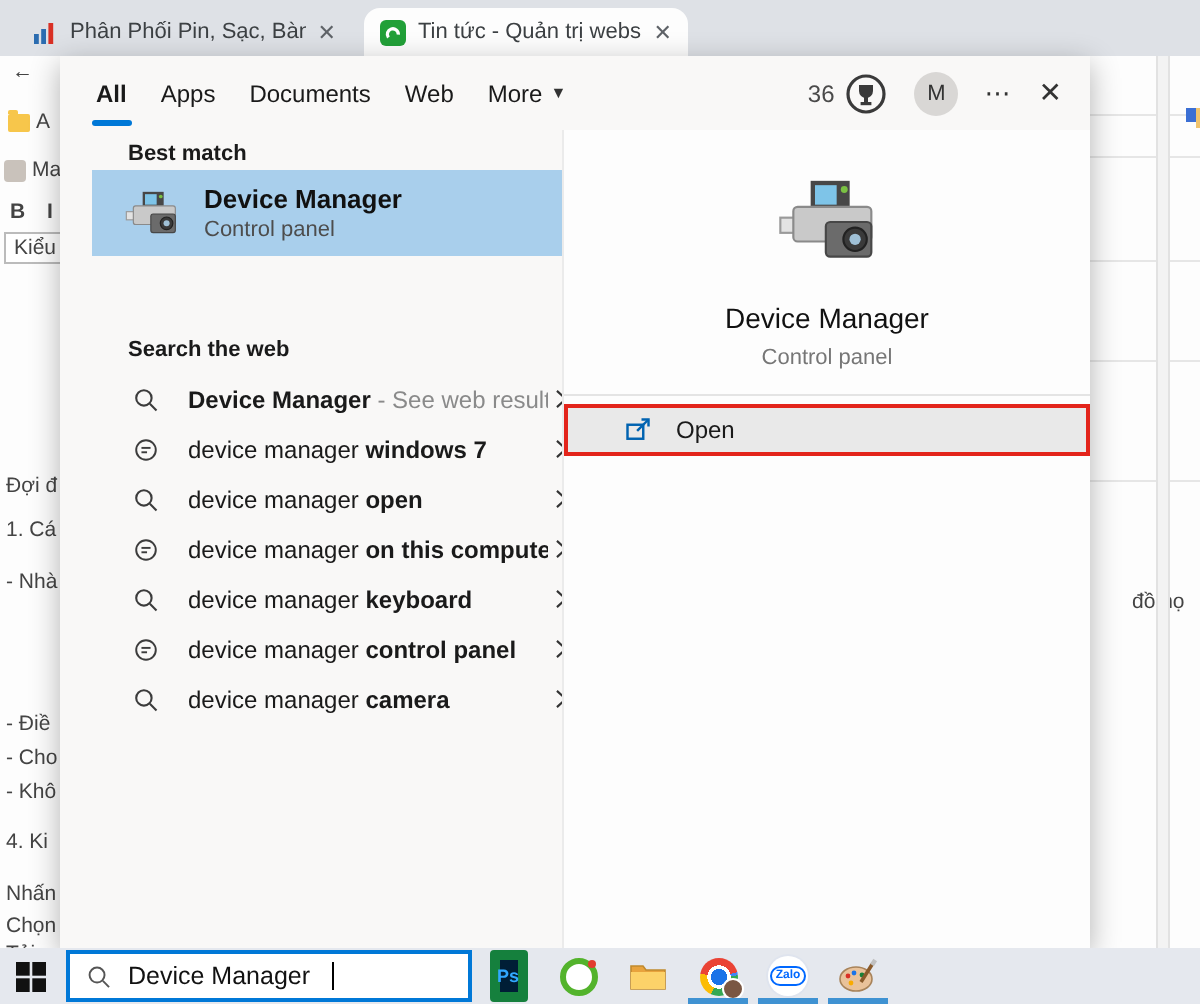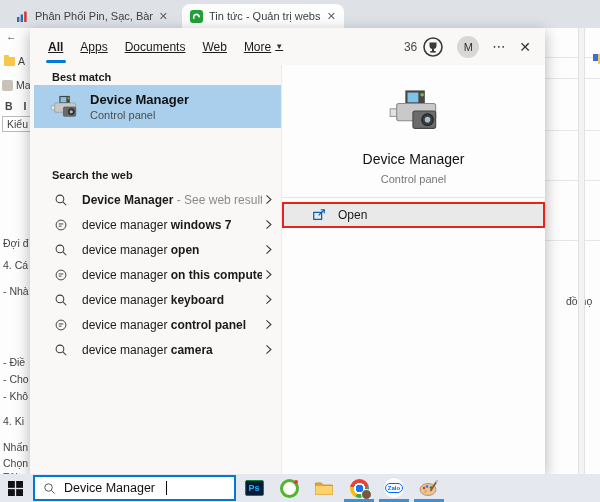--- a/index.html
+++ b/index.html
@@ -24,31 +24,31 @@
   .mini-folder::before { content:""; position:absolute; top:-2px; left:0; width:5px; height:2px; background:#f7c64b; border-radius:1px 1px 0 0; }
   .mini-app { width:11px; height:11px; background:#c9c2bb; border-radius:2px; }
   .bg-line { position:absolute; height:1px; background:#e6e6e6; }
   .bg-scrollstrip { position:absolute; left:578px; top:28px; width:7px; height:446px; background:#f3f3f3; border-left:1px solid #e2e2e2; border-right:1px solid #e2e2e2; }
   .bg-dot-blue { position:absolute; left:593px; top:54px; width:5px; height:7px; background:#3b6fd4; }
   .bg-dot-yellow { position:absolute; left:598px; top:54px; width:2px; height:10px; background:#f0c36d; }
 
   
   .panel { position:absolute; left:30px; top:28px; width:515px; height:446px; background:#f9f8f7; box-shadow:0 4px 14px rgba(0,0,0,.3); }
   .panel-header { position:absolute; left:0; top:0; width:100%; height:37px; display:flex; align-items:center; padding:0 14px 0 18px; gap:17px; }
-  .htab { font-size:12px; color:#1a1a1a; position:relative; height:100%; display:flex; align-items:center; cursor:default;text-decoration:underline; }
+  .htab { font-size:12px; color:#1a1a1a; position:relative; height:100%; display:flex; align-items:center; cursor:default; }
   .htab.active { font-weight:bold; }
   .htab.active::after { content:""; position:absolute; left:50%; transform:translateX(-50%); bottom:2px; width:20px; height:3px; background:var(--accent,#0078d7); border-radius:2px; }
   .htab .caret-down { font-size:8px; margin-left:4px; color:#333; }
   .header-right { margin-left:auto; display:flex; align-items:center; gap:13px; }
   .rewards { display:flex; align-items:center; gap:5px; font-size:12px; color:#4a4a4a; }
   .avatar { width:22px; height:22px; border-radius:50%; background:#d9d7d5; color:#333; font-size:11px; display:flex; align-items:center; justify-content:center; }
   .hmore { font-size:13px; color:#333; letter-spacing:1px; }
   .hclose { font-size:14px; color:#333; }
 
-  .left-col { position:absolute; left:4px; top:37px; width:251px; bottom:0;padding-left:36px; }
+  .left-col { position:absolute; left:16px; top:37px; width:251px; bottom:0;padding-left:36px; }
   .section-label { position:absolute; left:18px; font-size:11px; font-weight:bold; color:#1a1a1a; }
   .bm-label { top:6px; }
   .sw-label { top:104px; }
 
   .bm-row { position:absolute; left:0; top:20px; width:251px; height:43px; background:var(--highlight,#a9cfec); display:flex; align-items:center; padding-left:16px; gap:12px; }
   .bm-text .t1 { font-size:13px; font-weight:bold; color:#111; }
   .bm-text .t2 { font-size:11px; color:#4d4d4d; margin-top:2px; }
 
   .srow-list { position:absolute; left:0; top:122px; width:251px; }
   .srow { height:25px; display:flex; align-items:center; padding:0 10px 0 20px; gap:0; }
@@ -68,21 +68,21 @@
   .open-label { font-size:12px; color:#1a1a1a; }
 
   
   .taskbar { position:absolute; left:0; bottom:0; width:600px; height:28px; background:#e5e8ee; display:flex; align-items:center; }
   .start-btn { width:30px; display:flex; justify-content:center; }
   .tb-search { position:absolute; left:33px; top:1px; width:203px; height:26px; background:#fff; border:2px solid var(--accent,#0078d7); display:flex; align-items:center; padding:0 8px; gap:8px; }
   .tb-search .val { font-size:12.5px; color:#111; }
   .caret-bar { display:inline-block; width:1px; height:14px; background:#000; margin-left:3px; vertical-align:middle; }
   .tb-icons { position:absolute; left:244px; top:0; height:28px; display:flex; align-items:center; gap:15px; }
   .tb-ic { width:20px; height:20px; display:flex; align-items:center; justify-content:center; position:relative; }
-  .ps-badge { width:19px; height:16px; background:#001e36; border:1px solid #15803d; border-radius:2px; color:#31a8ff; font-size:9px; font-weight:bold; display:flex; align-items:center; justify-content:center; }
+  .ps-badge { width:19px; height:26px; background:#001e36; border:5px solid #15803d; border-radius:2px; color:#31a8ff; font-size:9px; font-weight:bold; display:flex; align-items:center; justify-content:center; }
   .coccoc { width:19px; height:19px; border-radius:50%; border:3.5px solid #53b32c; background:#fff; position:relative; }
   .coccoc::after { content:""; position:absolute; right:-2px; top:-2px; width:4px; height:4px; border-radius:50%; background:#e23b2e; }
   .chrome { width:19px; height:19px; border-radius:50%;
      background: radial-gradient(circle, #1a73e8 0 4px, #fff 4px 5.8px, rgba(0,0,0,0) 5.8px),
                  conic-gradient(from -40deg, #ea4335 0 115deg, #4285f4 115deg 125deg, #34a853 125deg 245deg, #fbbc05 245deg 320deg, #ea4335 320deg); position:relative; }
   .chrome-avatar { position:absolute; right:-3px; bottom:-2px; width:11px; height:11px; border-radius:50%; background:#7a5743; border:1px solid #fff; }
   .zalo { width:20px; height:20px; border-radius:50%; background:#fff; box-shadow:0 0 0 1px #dfe4ee; display:flex; align-items:center; justify-content:center; }
   .zalo span { font-size:6px; font-weight:bold; color:#0068ff; border:1px solid #0068ff; border-radius:5px; padding:0 2px; line-height:8px; }
   .tb-underline { position:absolute; bottom:0; height:3px; width:30px; background:#3f92d2; }
 
@@ -115,21 +115,21 @@
   </div>
 
   <div>
     <div id="frags-left">
         <div class="bg-frag" style="left: 6px; top: 30px;">←</div>
         <div class="bg-frag" style="left: 4px; top: 55px;"><span class="mini-folder"></span>A</div>
         <div class="bg-frag" style="left: 2px; top: 79px;"><span class="mini-app"></span>Ma</div>
         <div class="bg-frag toolbar" style="left: 5px; top: 100px;">B I</div>
         <div class="bg-frag boxed" style="left: 2px; top: 116px;">Kiểu</div>
         <div class="bg-frag" style="left: 3px; top: 237px;">Đợi đ</div>
-        <div class="bg-frag" style="left: 3px; top: 259px;">4. Cá</div>
+        <div class="bg-frag" style="left: 3px; top: 259px;">1. Cá</div>
         <div class="bg-frag" style="left: 3px; top: 285px;">- Nhà</div>
         <div class="bg-frag" style="left: 3px; top: 356px;">- Điề</div>
         <div class="bg-frag" style="left: 3px; top: 373px; text-align: center;">- Cho</div>
         <div class="bg-frag" style="left: 3px; top: 390px;">- Khô</div>
         <div class="bg-frag" style="left: 3px; top: 415px;">4. Ki</div>
         <div class="bg-frag" style="left: 3px; top: 441px; text-align: right;">Nhấn</div>
         <div class="bg-frag" style="left: 3px; top: 457px;">Chọn</div>
         <div class="bg-frag" style="left: 3px; top: 471px;">Tải v</div>
       </div>
     <div id="frags-right">

